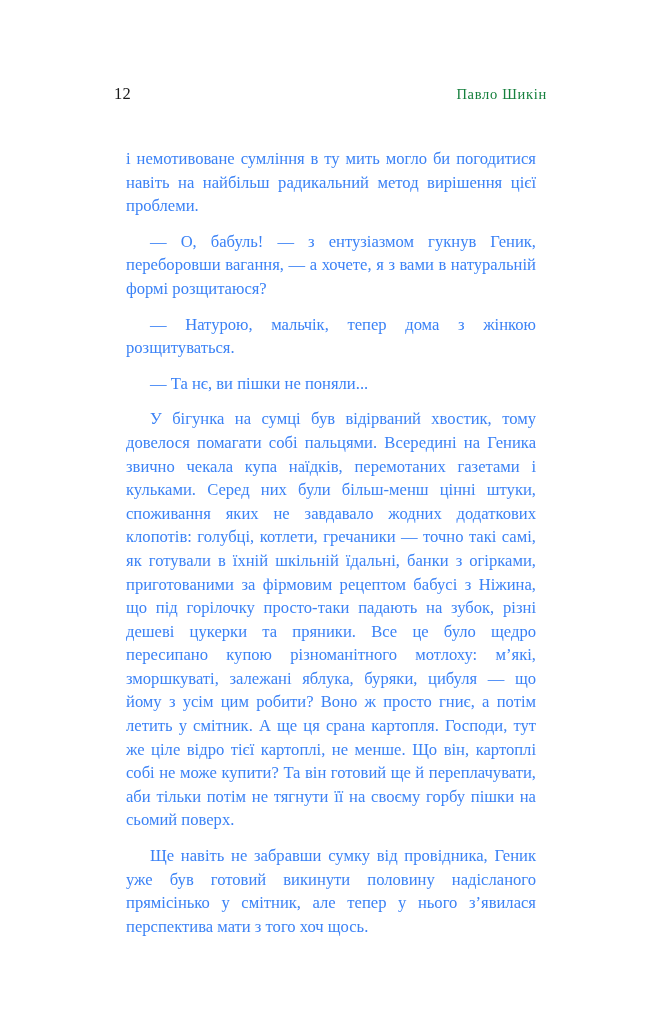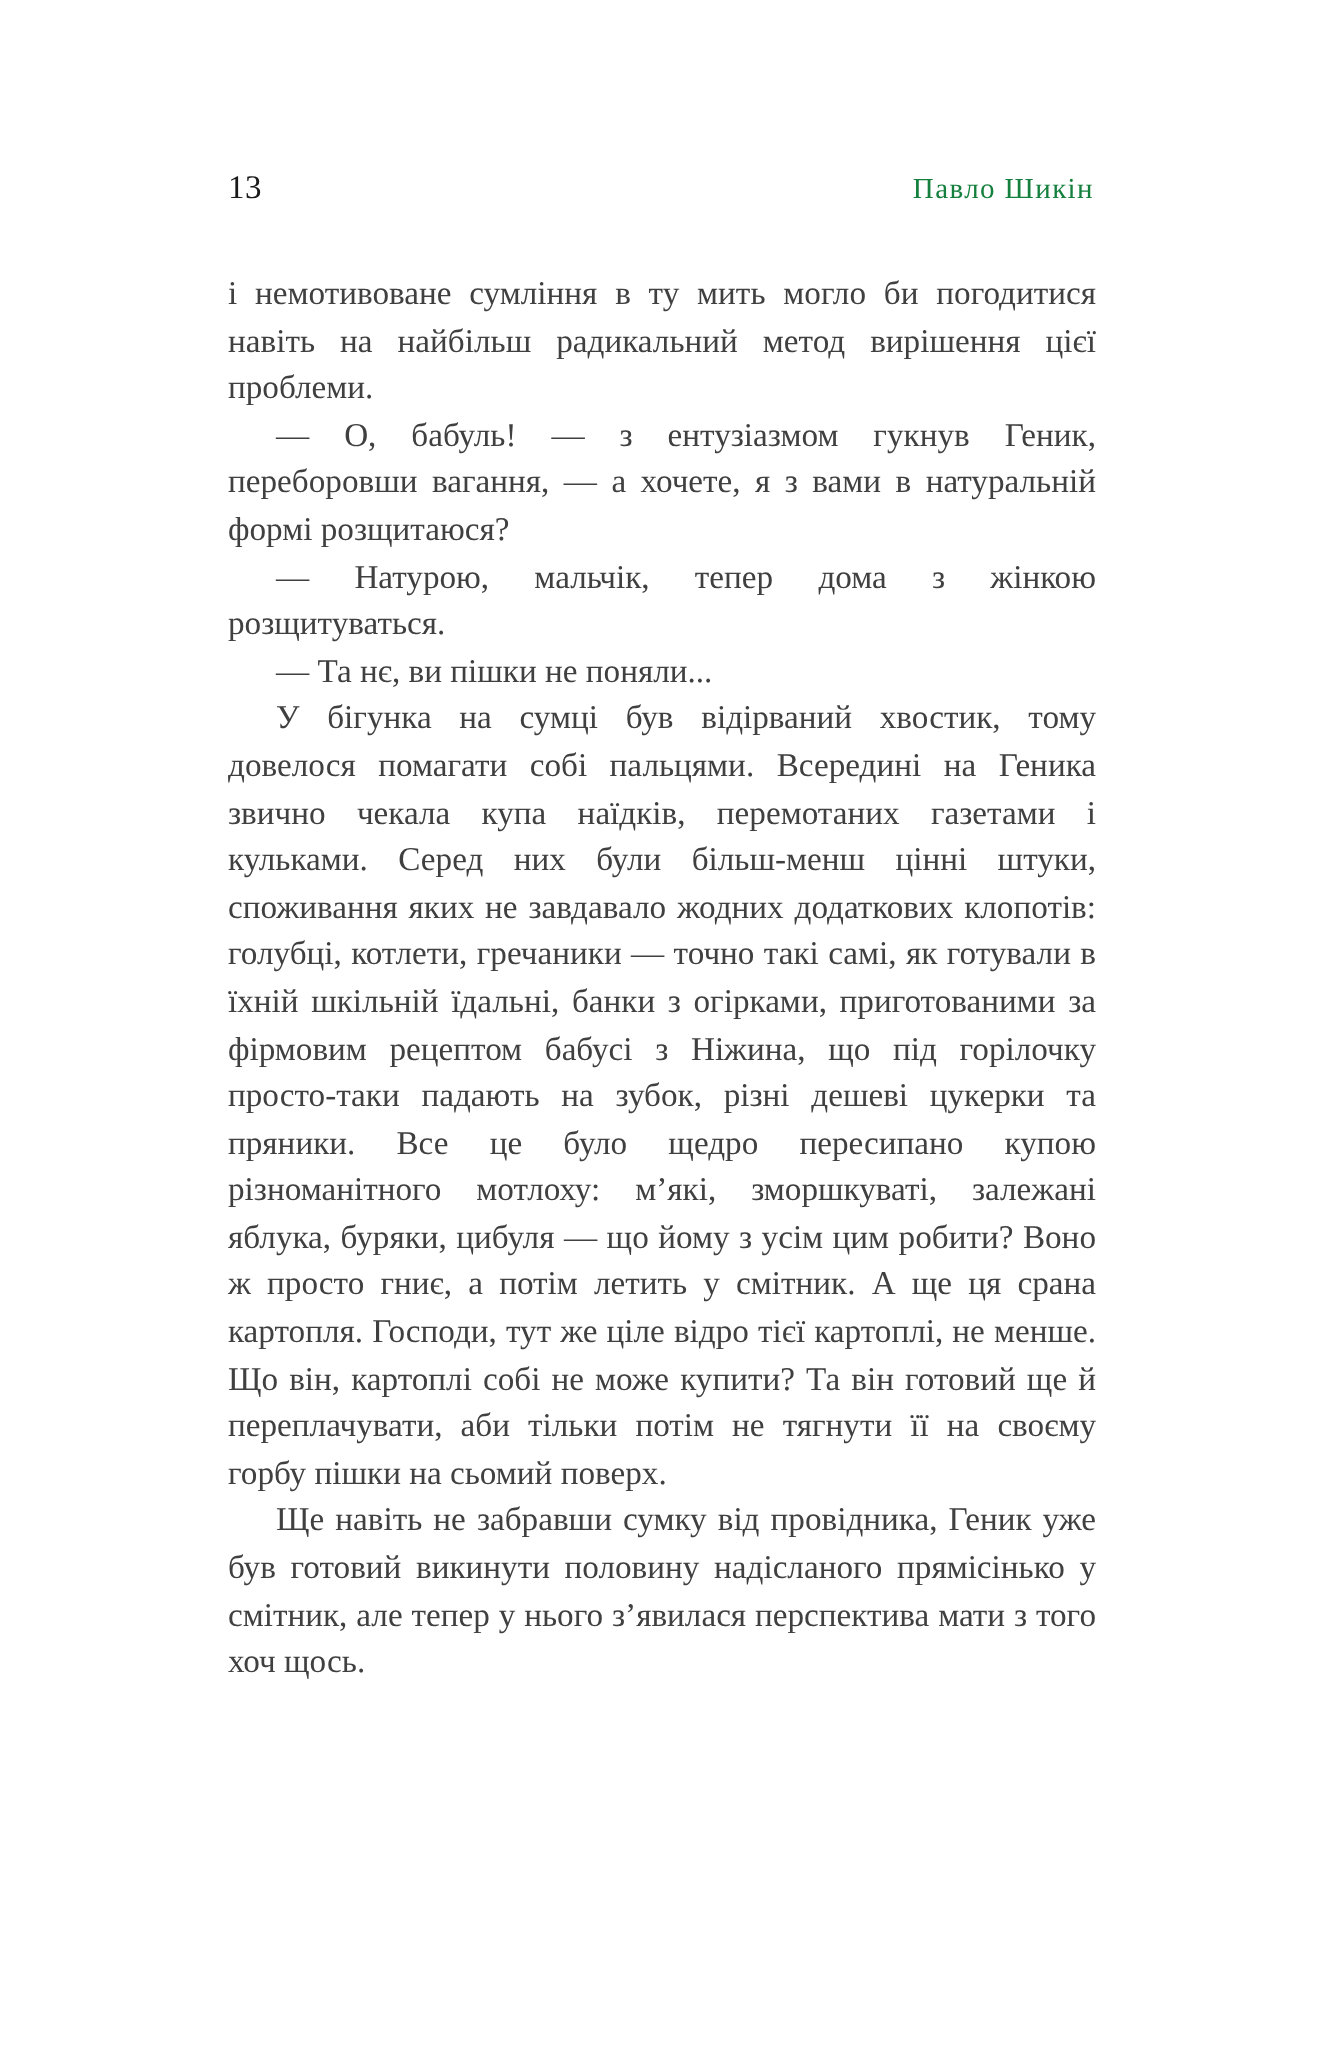--- a/index.html
+++ b/index.html
@@ -48,26 +48,26 @@
 
   
   .textblock {
     position: absolute;
     left: 114px;
     top: 135px;
     width: 434px;
   }
 
   .para {
-    margin: 0;
+    margin: 12px;
     font-size: 16.6px;
     line-height: 23.6px;
     text-align: justify;
     text-justify: inter-word;
-    color: #404040;
+    color: #3b82f6;
     hyphens: manual;
     -webkit-hyphens: manual;
     word-spacing: 0px;
   }
   .para.indent {
     text-indent: 24px;
   }
   .para.cont {
     text-indent: 0;
   }
@@ -75,21 +75,21 @@
   .para:last-child {
     text-align-last: left;
   }
 </style>
 </head>
 <body>
 
 <div class="page">
 
   <div class="running-head">
-    <span class="folio">13</span>
+    <span class="folio">12</span>
     <span class="author-head">Павло Шикін</span>
   </div>
 
   <div class="textblock">
       <p class="para cont">і немотивоване сумління в ту мить могло би погодитися навіть на найбільш радикальний метод вирішення цієї проблеми.</p>
       <p class="para indent">— О, бабуль! — з ентузіазмом гукнув Геник, переборовши вагання, — а хочете, я з вами в натуральній формі розщитаюся?</p>
       <p class="para indent">— Натурою, мальчік, тепер дома з жінкою розщитуваться.</p>
       <p class="para indent">— Та нє, ви пішки не поняли...</p>
       <p class="para indent">У бігунка на сумці був відірваний хвостик, тому довелося помагати собі пальцями. Всередині на Геника звично чекала купа наїдків, перемотаних газетами і кульками. Серед них були більш-менш цінні штуки, споживання яких не завдавало жодних додаткових клопотів: голубці, котлети, гречаники — точно такі самі, як готували в їхній шкільній їдальні, банки з огірками, приготованими за фірмовим рецептом бабусі з Ніжина, що під горілочку просто-таки падають на зубок, різні дешеві цукерки та пряники. Все це було щедро пересипано купою різноманітного мотлоху: м’які, зморшкуваті, залежані яблука, буряки, цибуля — що йому з усім цим робити? Воно ж просто гниє, а потім летить у смітник. А ще ця срана картопля. Господи, тут же ціле відро тієї картоплі, не менше. Що він, картоплі собі не може купити? Та він готовий ще й переплачувати, аби тільки потім не тягнути її на своєму горбу пішки на сьомий поверх.</p>
       <p class="para indent">Ще навіть не забравши сумку від провідника, Геник уже був готовий викинути половину надісланого прямісінько у смітник, але тепер у нього з’явилася перспектива мати з того хоч щось.</p>

